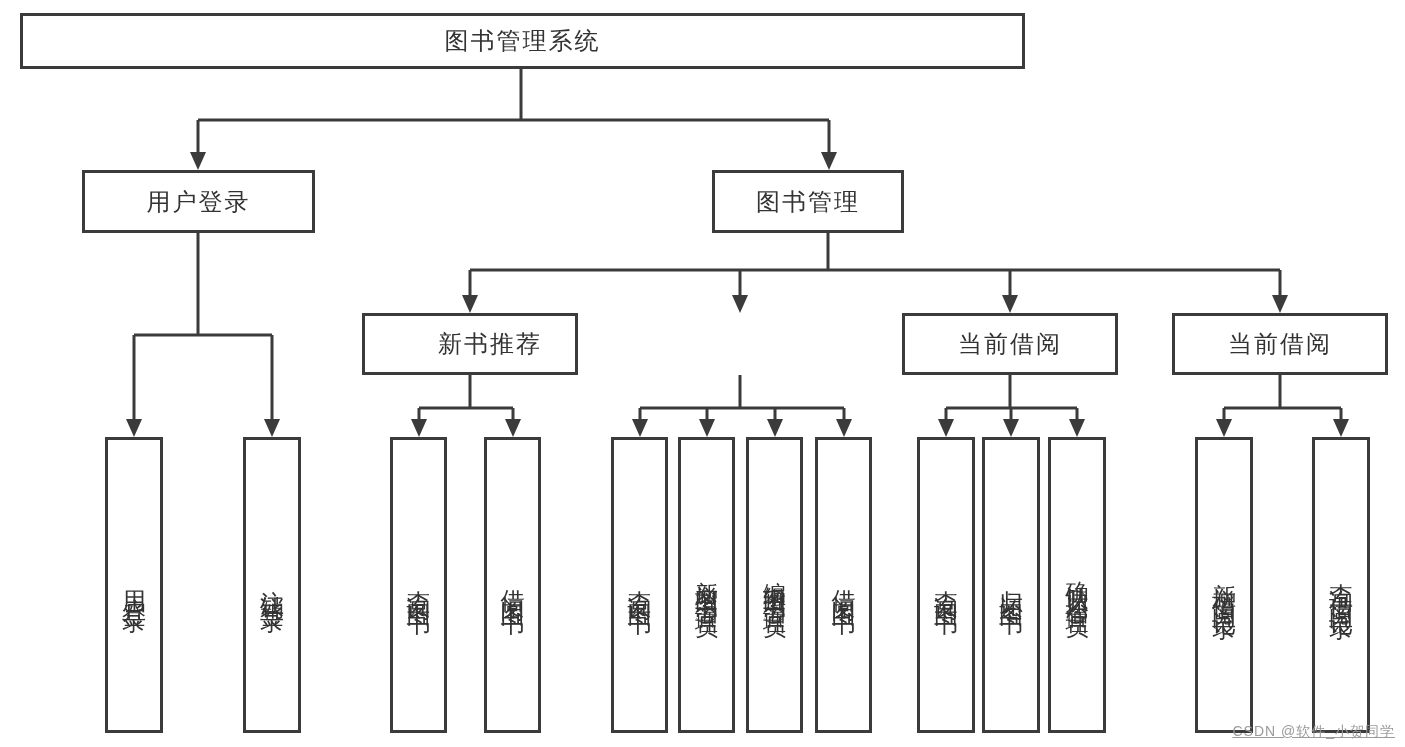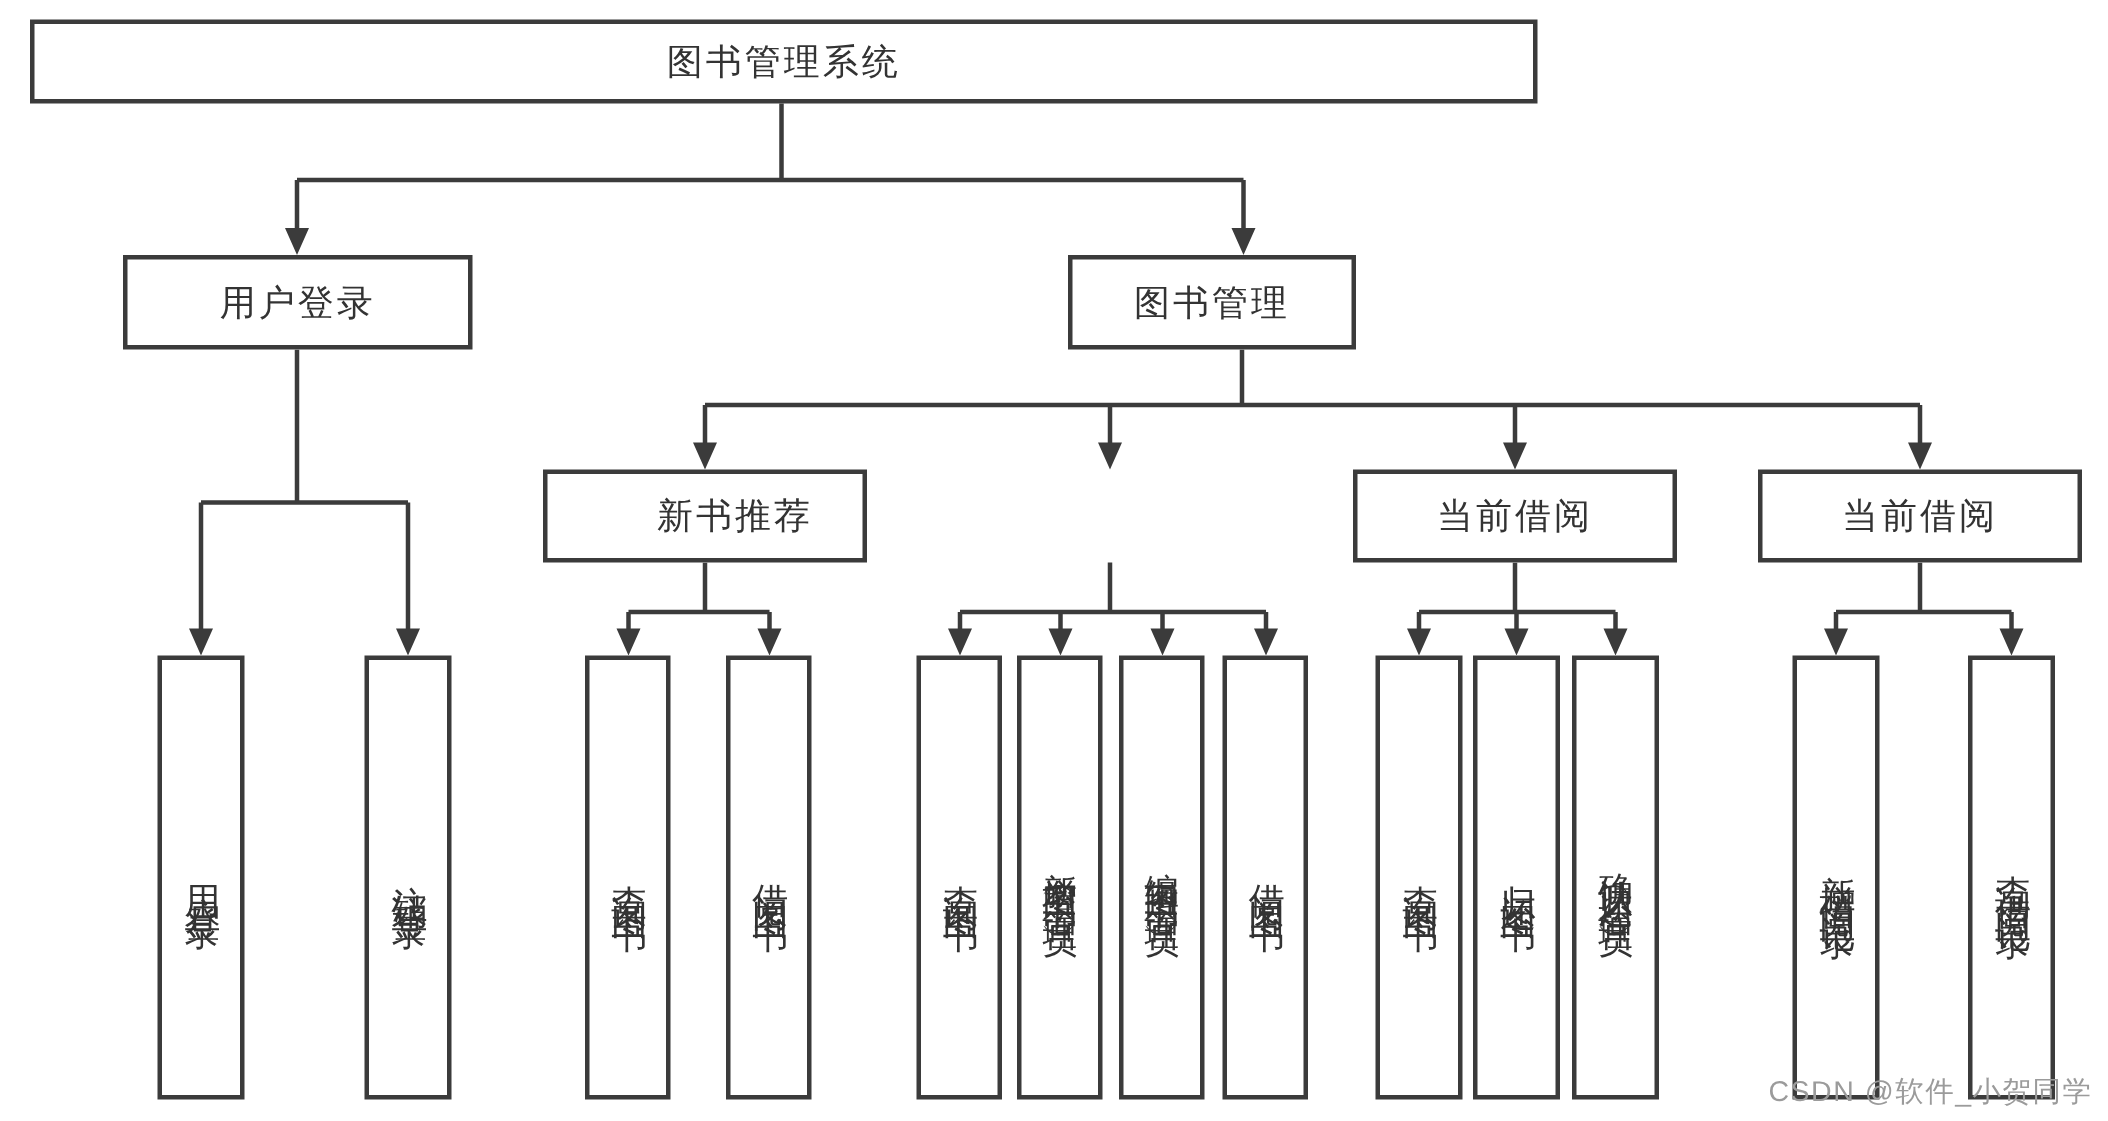--- a/index.html
+++ b/index.html
@@ -38,24 +38,25 @@
     letter-spacing: 7px;
     line-height: 1;
     color: #333333;
     max-height: 288px;
   }
   .vbox.long span { font-size: 23px; letter-spacing: 5px; }
   .watermark {
     position: absolute;
     right: 10px;
     bottom: 6px;
-    font-size: 19px;
+    font-size: 14px;
     color: #9b9b9b;
     letter-spacing: 1px;
     white-space: nowrap;
+    text-decoration: underline;
   }
 </style>
 </head>
 <body>
 
 <div id="stage">
 
   <svg class="connectors" width="1405" height="747" viewBox="0 0 1405 747" aria-hidden="true">
 
     <path class="connector" d="M521 67 V120 M198 120 H829 M198 120 V154 M829 120 V154"></path>

